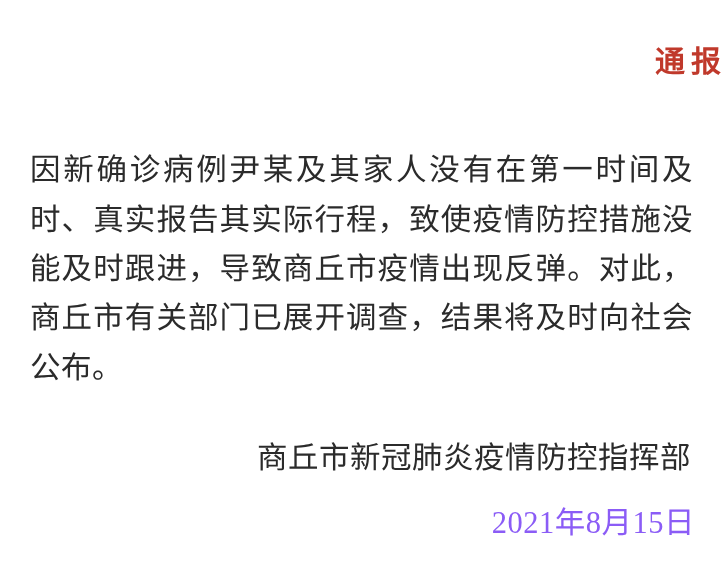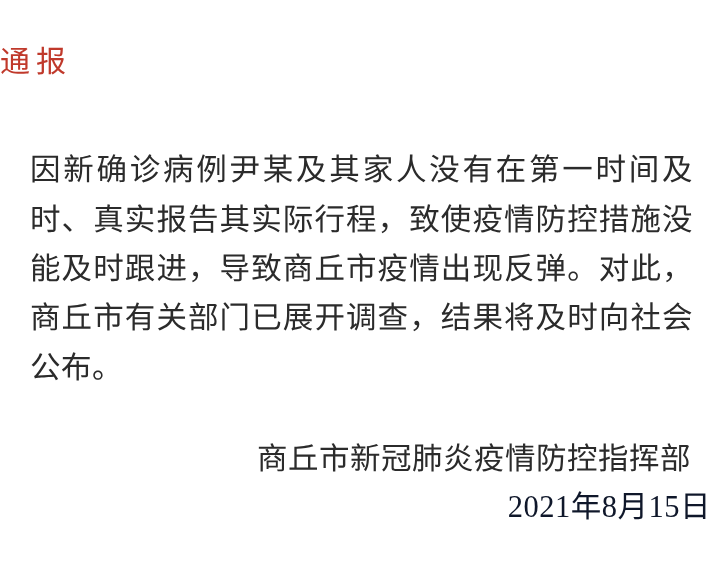--- a/index.html
+++ b/index.html
@@ -15,24 +15,24 @@
   }
   .notice-page {
     position: relative;
     width: 727px;
     height: 587px;
     box-sizing: border-box;
     padding: 0;
     background: #ffffff;
   }
   .notice-title {
-    text-align: left;
+    text-align: right;
     color: #c0392b;
     font-size: 30px;
-    font-weight: normal;
+    font-weight: bold;
     letter-spacing: 6px;
     padding-top: 24px;
     line-height: 1.2;
     font-family: "Liberation Serif", "DejaVu Serif", serif;
   }
   .notice-body {
     margin: 8px;
     padding: 46px 26px 0 22px;
     color: #2b2b2b;
     font-size: 30.5px;
@@ -43,27 +43,27 @@
     font-family: "Liberation Serif", "DejaVu Serif", serif;
   }
   .notice-signature {
     margin: 0;
     padding: 34px 36px 0 0;
     text-align: right;
     color: #2b2b2b;
     font-size: 30.5px;
     line-height: 1.55;
     letter-spacing: 0.5px;
-    font-family: Liberation Sans, sans-serif;
+    font-family: Liberation Serif, serif;
   }
   .notice-date {
-    margin: 0;
+    margin: 16px;
     padding: 2px 16px 0 0;
     text-align: right;
-    color: #0f172a;
+    color: #8b5cf6;
     font-size: 30.5px;
     line-height: 1.55;
     letter-spacing: 0.5px;
     font-family: "Liberation Serif", "DejaVu Serif", serif;
   }
 </style>
 </head>
 <body>
 
 <div class="notice-page">

